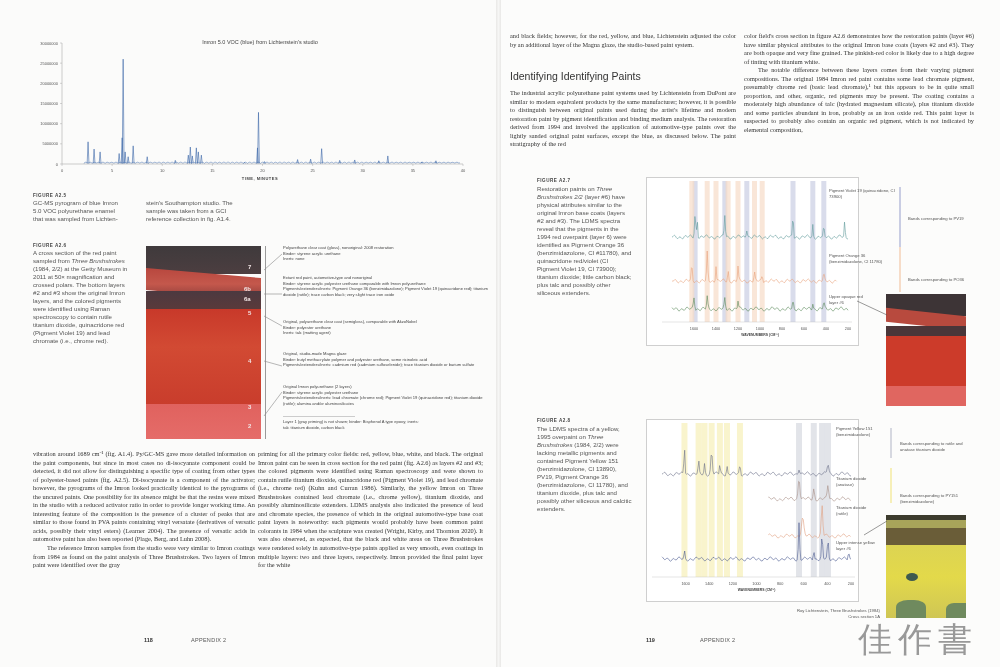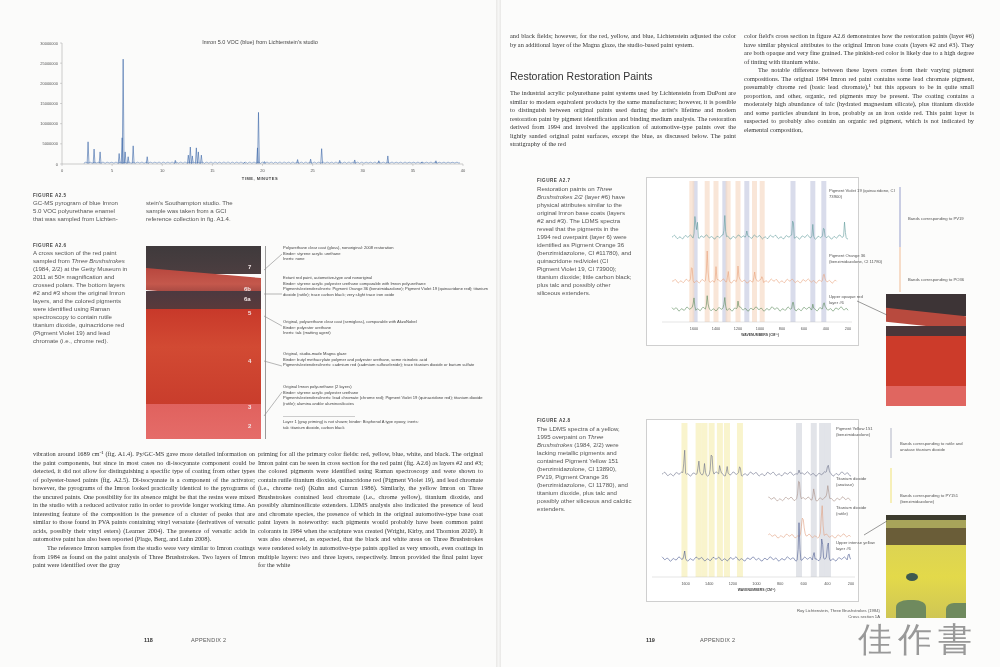--- a/index.html
+++ b/index.html
@@ -169,21 +169,21 @@
 <div class="abs body-text" style="left:33px;top:450px;width:222px;">
   <p>vibration around 1689 cm⁻¹ (fig. A1.4). Py/GC-MS gave more detailed information on the paint components, but since in most cases no di-isocyanate component could be detected, it did not allow for distinguishing a specific type of coating from other types of polyester-based paints (fig. A2.5). Di-isocyanate is a component of the activator; however, the pyrograms of the Imron looked practically identical to the pyrograms of the uncured paints. One possibility for its absence might be that the resins were mixed in the studio with a reduced activator ratio in order to provide longer working time. An interesting feature of the composition is the presence of a cluster of peaks that are similar to those found in PVA paints containing vinyl versatate (derivatives of versatic acids, possibly their vinyl esters) (Learner 2004). The presence of versatic acids in automotive paint has also been reported (Plage, Berg, and Luhn 2008).</p>
   <p class="indent">The reference Imron samples from the studio were very similar to Imron coatings from 1984 as found on the paint analysis of Three Brushstrokes. Two layers of Imron paint were identified over the gray</p>
 </div>
 <div class="abs body-text" style="left:258px;top:450px;width:225px;">priming for all the primary color fields: red, yellow, blue, white, and black. The original Imron paint can be seen in cross section for the red paint (fig. A2.6) as layers #2 and #3; the colored pigments were identified using Raman spectroscopy and were shown to contain rutile titanium dioxide, quinacridone red (Pigment Violet 19), and lead chromate (i.e., chrome red) (Kuhn and Curran 1986). Similarly, the yellow Imron on Three Brushstrokes contained lead chromate (i.e., chrome yellow), titanium dioxide, and possibly aluminosilicate extenders. LDMS analysis also indicated the presence of lead and chromate species, the presence of which in the original automotive-type base coat paint layers is noteworthy: such pigments would probably have been common paint colorants in 1984 when the sculpture was created (Wright, Kirby, and Thornton 2020). It was also observed, as expected, that the black and white areas on Three Brushstrokes were rendered solely in automotive-type paints applied as very smooth, even coatings in multiple layers: two and three layers, respectively. Imron provided the final paint layer for the white</div>
 
 <div class="abs footer-num" style="left:144px;top:637px;">118</div>
 <div class="abs footer-app" style="left:191px;top:637px;">APPENDIX 2</div>
 
 <div class="abs body-text" style="left:510px;top:32px;width:226px;">and black fields; however, for the red, yellow, and blue, Lichtenstein adjusted the color by an additional layer of the Magna glaze, the studio-based paint system.</div>
-<h2 class="abs section" style="left:510px;top:70px;">Restoration Restoration Paints</h2>
+<h2 class="abs section" style="left:510px;top:70px;">Identifying Identifying Paints</h2>
 <div class="abs body-text" style="left:510px;top:89px;width:226px;">The industrial acrylic polyurethane paint systems used by Lichtenstein from DuPont are similar to modern equivalent products by the same manufacturer; however, it is possible to distinguish between original paints used during the artist's lifetime and modern restoration paint by pigment identification and binding medium analysis. The restoration derived from 1994 and involved the application of automotive-type paints over the lightly sanded original paint surfaces, except the blue, as discussed below. The paint stratigraphy of the red</div>
 <div class="abs body-text" style="left:744px;top:32px;width:230px;">
   <p>color field's cross section in figure A2.6 demonstrates how the restoration paints (layer #6) have similar physical attributes to the original Imron base coats (layers #2 and #3). They are both opaque and very fine grained. The pinkish-red color is likely due to a high degree of tinting with titanium white.</p>
   <p class="indent">The notable difference between these layers comes from their varying pigment compositions. The original 1984 Imron red paint contains some lead chromate pigment, presumably chrome red (basic lead chromate),¹ but this appears to be in quite small proportion, and other, organic, red pigments may be present. The coating contains a moderately high abundance of talc (hydrated magnesium silicate), plus titanium dioxide and some particles abundant in iron, probably as an iron oxide red. This paint layer is suspected to probably also contain an organic red pigment, which is not indicated by elemental composition,</p>
 </div>
 
 <div class="abs fig-label" style="left:537px;top:178px;">FIGURE A2.7</div>
 <div class="abs caption" style="left:537px;top:185px;width:95px;"><span>Restoration paints on </span><i>Three Brushstrokes 2/2</i><span> (layer #6) have physical attributes similar to the original Imron base coats (layers #2 and #3). The LDMS spectra reveal that the pigments in the 1994 red overpaint (layer 6) were identified as Pigment Orange 36 (benzimidazolone, CI #11780), and quinacridone red/violet (CI Pigment Violet 19, CI 73900); titanium dioxide; little carbon black; plus talc and possibly other siliceous extenders.</span></div>
 
 <div class="chart-box" style="left:646px;top:177px;width:211px;height:167px;"></div>

